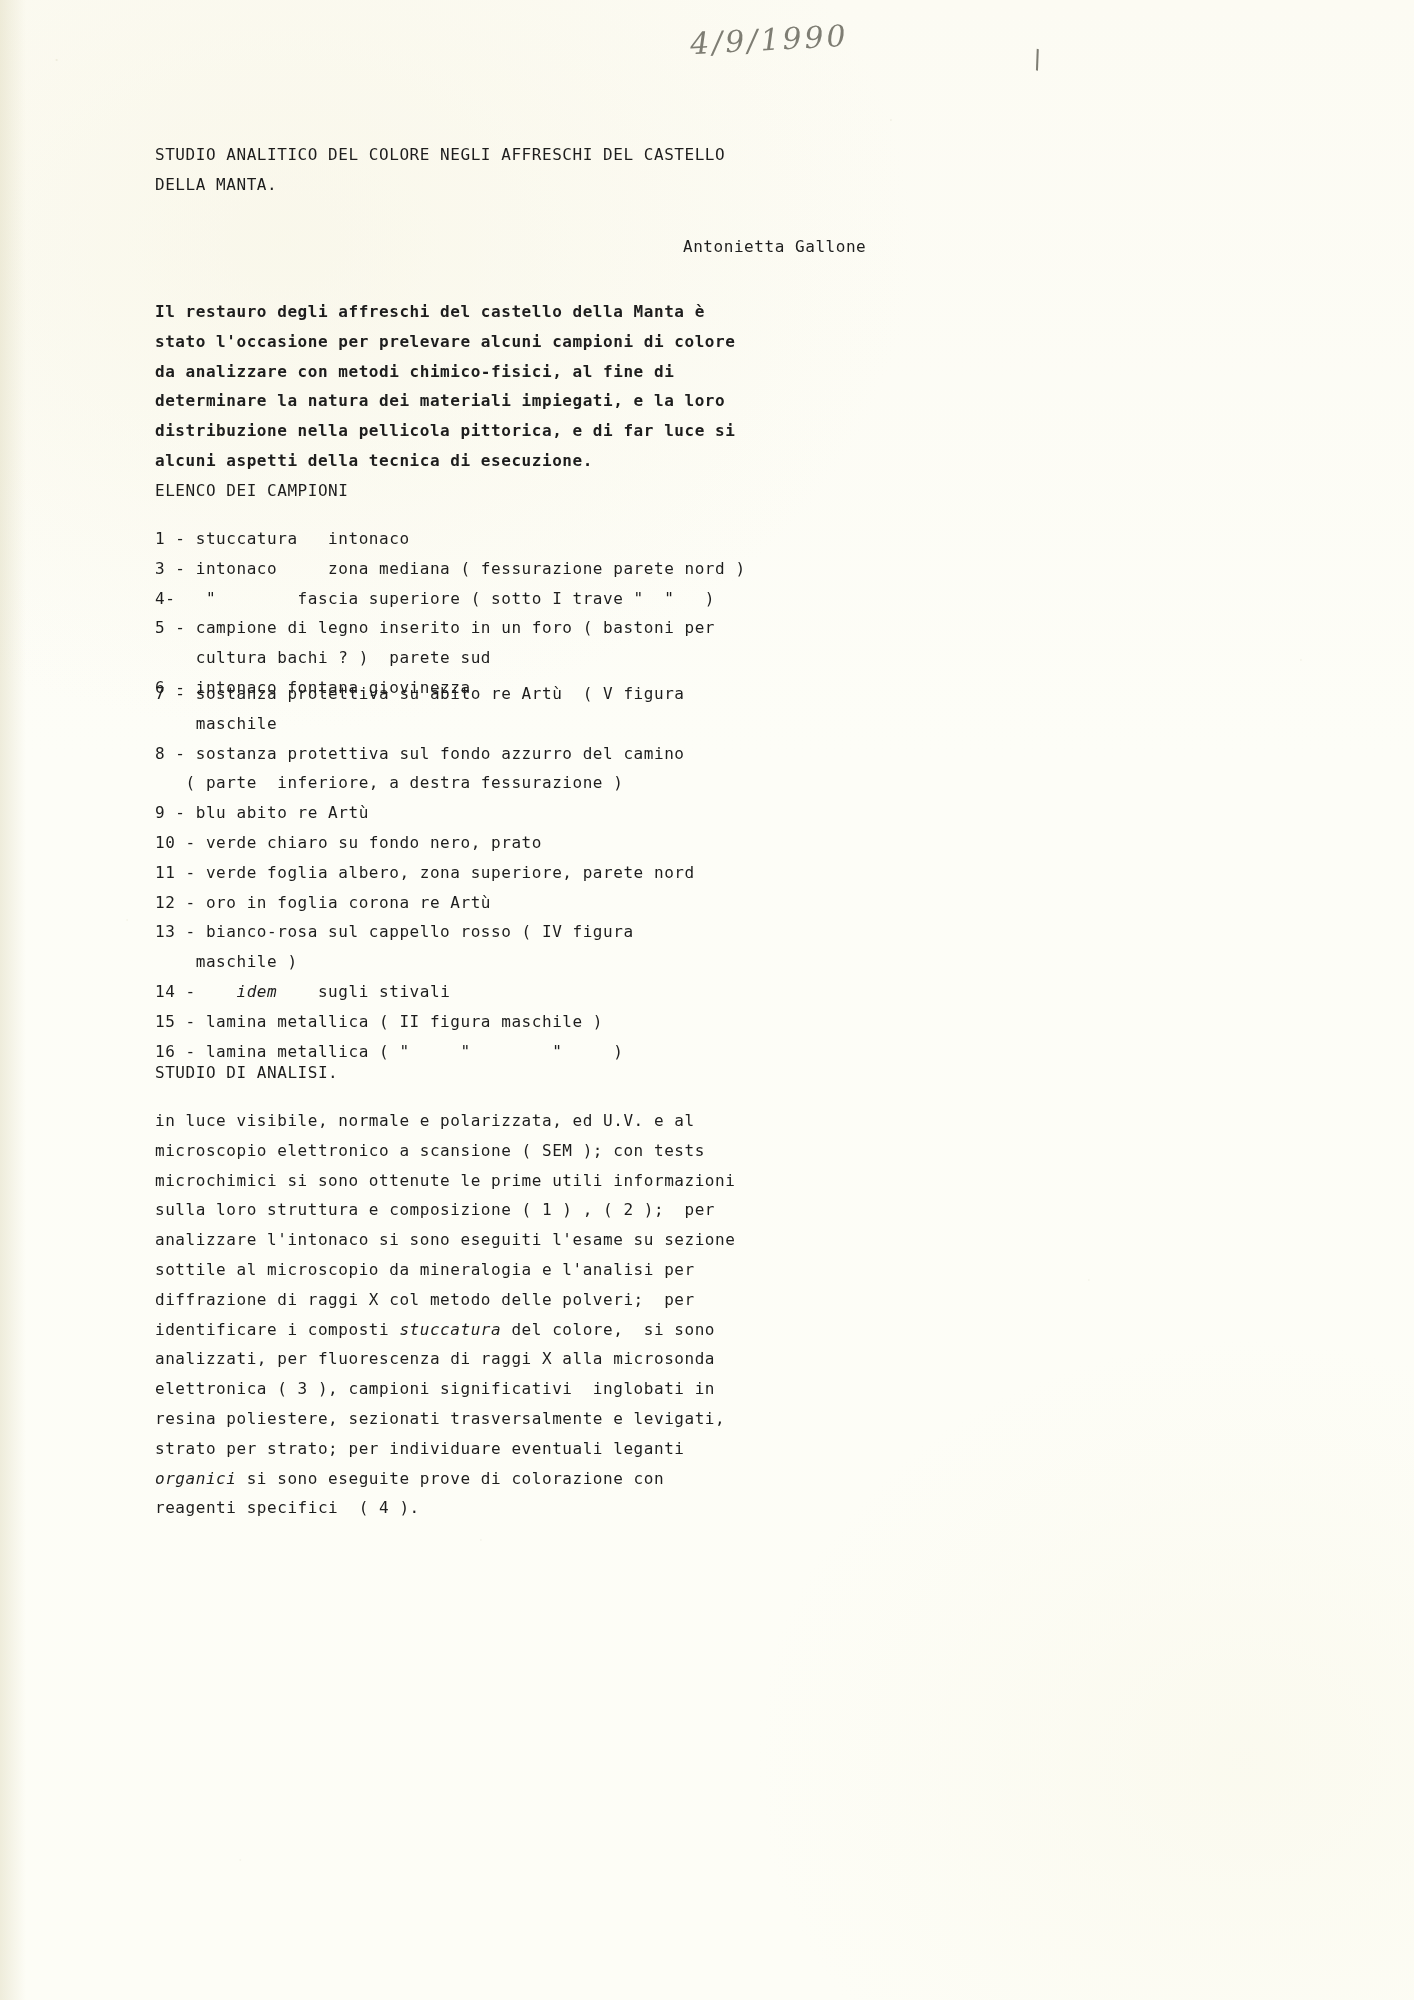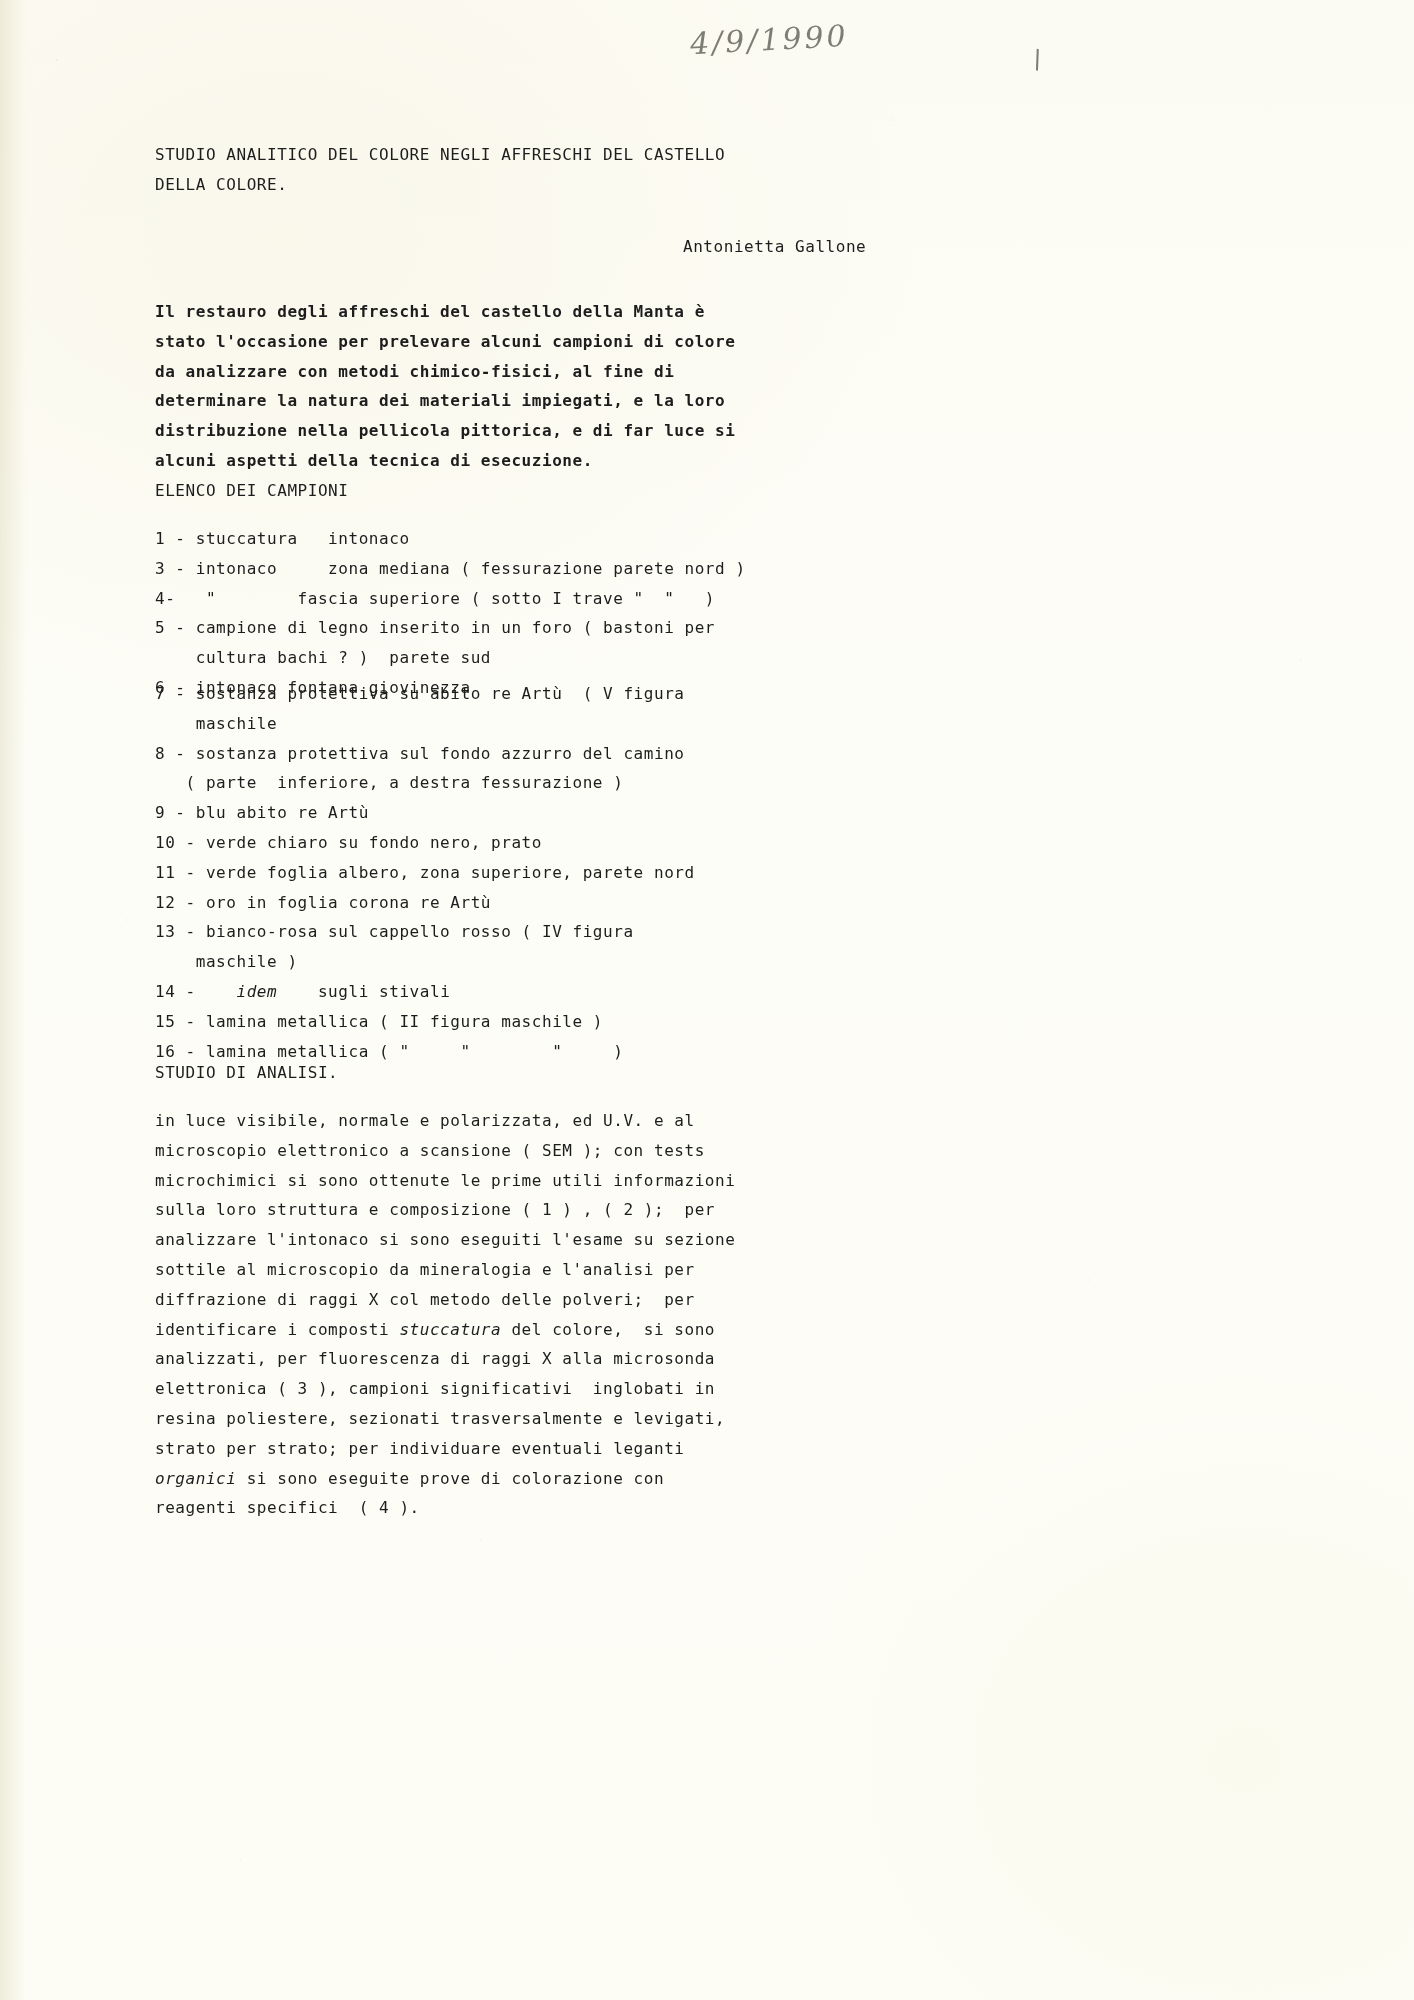--- a/index.html
+++ b/index.html
@@ -96,21 +96,21 @@
 <body>
 
 <div id="page">
 
   <div class="handwriting" id="hand-date">4/9/1990</div>
 
   <div class="handwriting" id="hand-mark">\</div>
 
   <div class="block" id="title-block">
     <span class="ln">STUDIO ANALITICO DEL COLORE NEGLI AFFRESCHI DEL CASTELLO</span>
-    <span class="ln">DELLA COLORE.</span>
+    <span class="ln">DELLA MANTA.</span>
   </div>
 
   <div class="block" id="author-block">
     <span class="ln">Antonietta Gallone</span>
   </div>
 
   <div class="block" id="intro-block">
     <span class="ln">Il restauro degli affreschi del castello della Manta è</span>
     <span class="ln">stato l'occasione per prelevare alcuni campioni di colore</span>
     <span class="ln">da analizzare con metodi chimico-fisici, al fine di</span>

